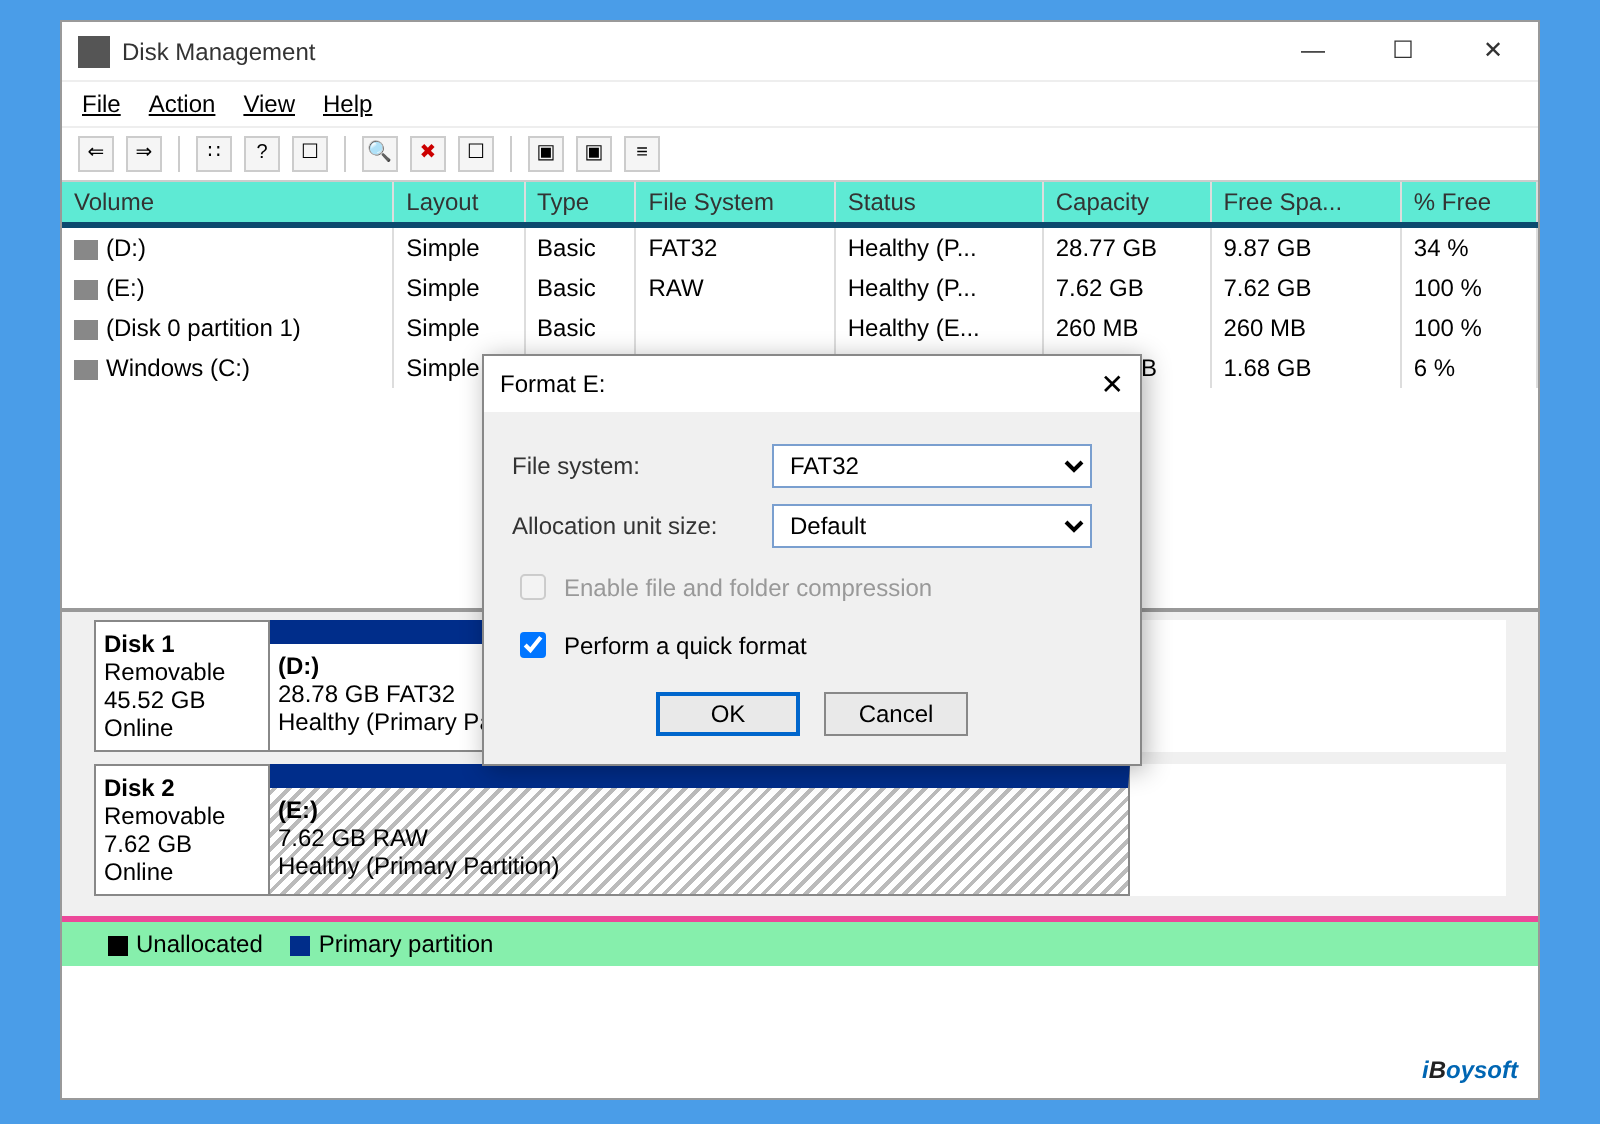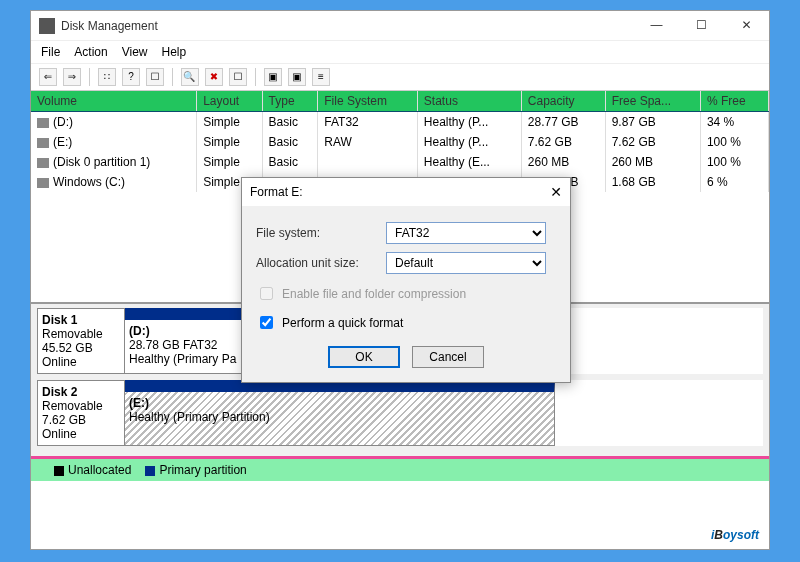--- a/index.html
+++ b/index.html
@@ -3,31 +3,31 @@
 <meta charset="utf-8">
 <style>
 * { box-sizing: border-box; font-family: "Segoe UI", Tahoma, sans-serif; font-size: 12px; }
 body { margin: 0; background: #4a9de8; padding: 10px; }
 .window { background: #fff; border: 1px solid #999; width: 740px; height: 540px; position: relative; margin: 0 auto; }
 .titlebar { display: flex; align-items: center; height: 30px; background: #fff; border-bottom: 1px solid #eee; }
 .titlebar .icon { width: 16px; height: 16px; margin: 0 6px 0 8px; background: #555; display: inline-block; }
 .titlebar .title { flex: 1; color: #333; }
 .titlebar .btns { display: flex; }
 .titlebar .btn { width: 45px; height: 30px; text-align: center; line-height: 28px; color: #333; cursor: pointer; }
-.menubar { display: flex; gap: 14px; padding: 4px 10px; border-bottom: 1px solid #eee; }
+.menubar { display: flex; gap: 14px; padding: 4px 10px; border-bottom: 1px solid #eee; text-decoration: underline; }
 .menubar span { cursor: pointer; }
 .toolbar { display: flex; gap: 6px; padding: 4px 8px; border-bottom: 1px solid #ccc; align-items: center; }
 .tbtn { width: 18px; height: 18px; border: 1px solid #ccc; background: #f5f5f5; display: inline-block; text-align: center; line-height: 16px; font-size: 10px; cursor: pointer; }
 .sep { width: 1px; height: 18px; background: #ccc; margin: 0 2px; }
 .volumes { border-collapse: collapse; width: 100%; }
 .volumes th, .volumes td { border-right: 1px solid #ddd; padding: 3px 6px; text-align: left; white-space: nowrap; }
-.volumes th { background: #22c55e; border-bottom: 1px solid #0c4a6e; font-weight: normal; color: #333; }
+.volumes th { background: #5eead4; border-bottom: 3px solid #0c4a6e; font-weight: normal; color: #333; }
 .volumes td { border-bottom: none; }
 .vol-icon { width: 12px; height: 10px; background: #888; display: inline-block; margin-right: 4px; vertical-align: middle; }
-.disk-area { border-top: 2px solid #999; background: #f0f0f0; padding: 4px 6px; overflow: hidden; }
+.disk-area { border-top: 2px solid #999; background: #f0f0f0; padding: 4px 16px; overflow: hidden; }
 .disk-row { display: flex; background: #fff; margin-bottom: 6px; }
 .disk-hdr { width: 88px; border: 1px solid #888; padding: 4px; background: #fff; }
 .disk-hdr .dn { font-weight: bold; }
 .disk-bar { border-top: 12px solid #002d8a; border-bottom: 1px solid #888; border-right: 1px solid #888; padding: 4px; flex: 0 0 430px; background: #fff; }
 .disk-bar.hatch { background: repeating-linear-gradient(-45deg, #fff, #fff 3px, #bbb 3px, #bbb 5px); }
 .legend { border-top: 3px solid #ec4899; padding: 4px 23px; background: #86efac; display: flex; gap: 14px; align-items: center; }
 .sw { width: 10px; height: 10px; display: inline-block; margin-right: 4px; vertical-align: middle; }
 .sw.black { background: #000; }
 .sw.blue { background: #002d8a; }
 .dialog { position: absolute; left: 210px; top: 166px; width: 330px; background: #f0f0f0; border: 1px solid #888; box-shadow: 2px 2px 12px rgba(0,0,0,0.3); }
@@ -160,20 +160,21 @@
       </div>
       <div class="disk-row">
     <div class="disk-hdr">
       <div class="dn">Disk 2</div>
           <div>Removable</div>
           <div>7.62 GB</div>
           <div>Online</div>
     </div>
     <div class="disk-bar hatch">
       <div><b>(E:)</b></div>
+          <div>7.62 GB RAW</div>
           <div>Healthy (Primary Partition)</div>
     </div>
       </div>
     </div>
 
   <div class="legend">
     <span><span class="sw black"></span><span>Unallocated</span></span>
     <span><span class="sw blue"></span><span>Primary partition</span></span>
   </div>
 

